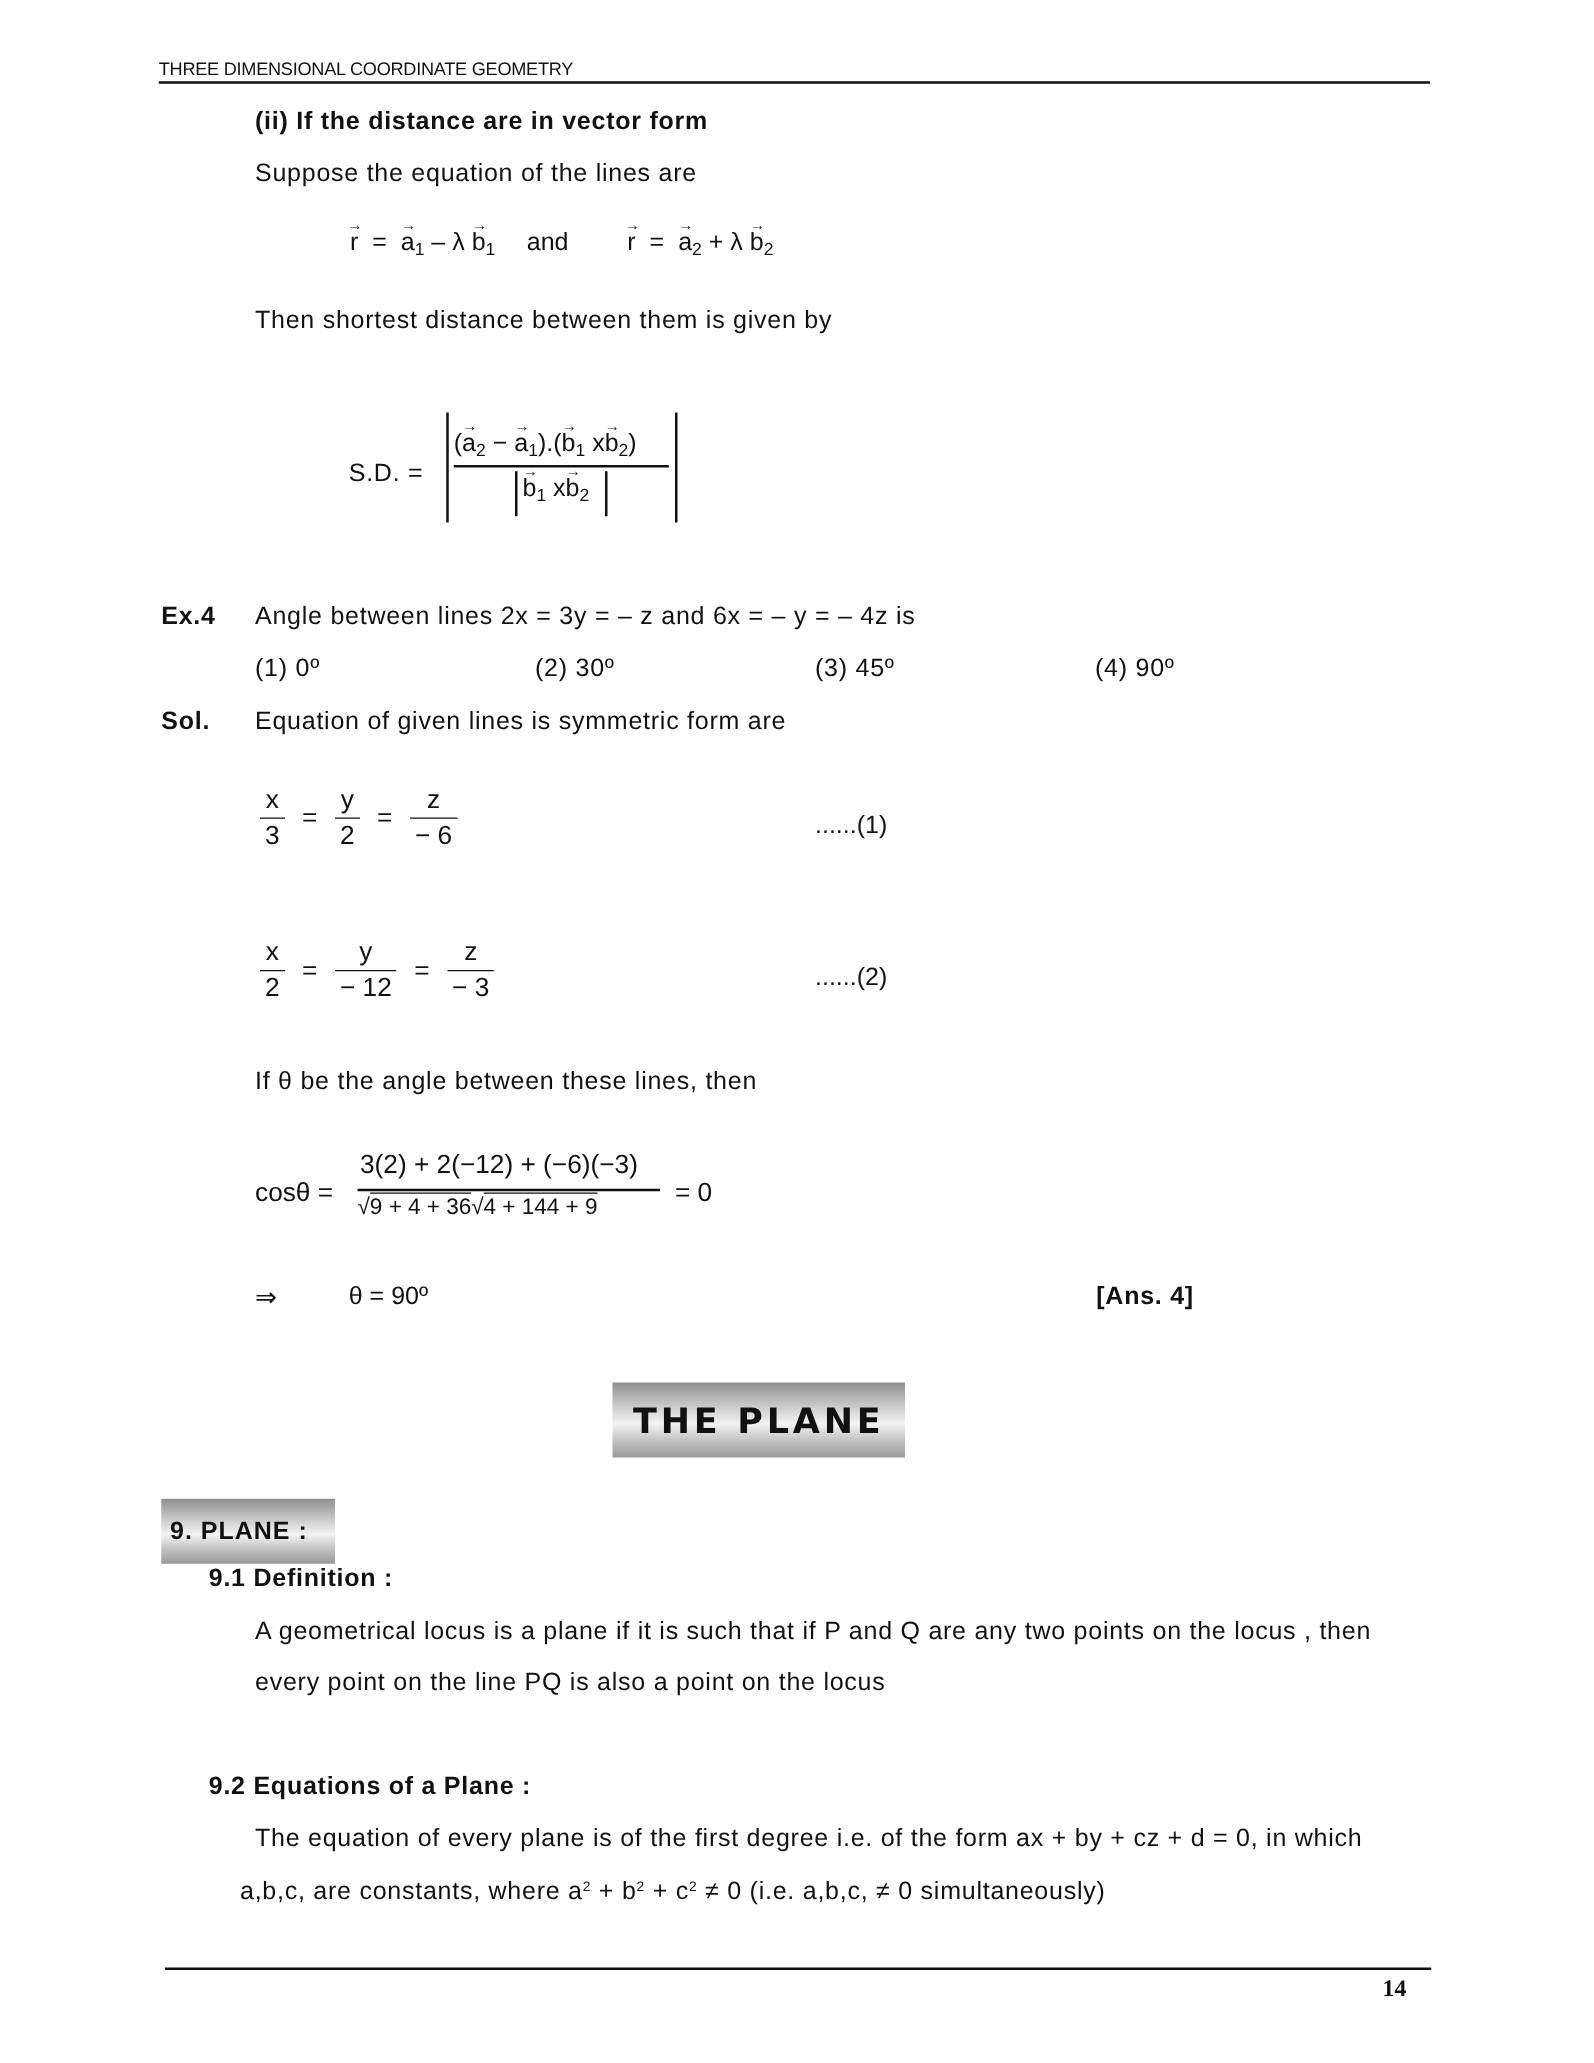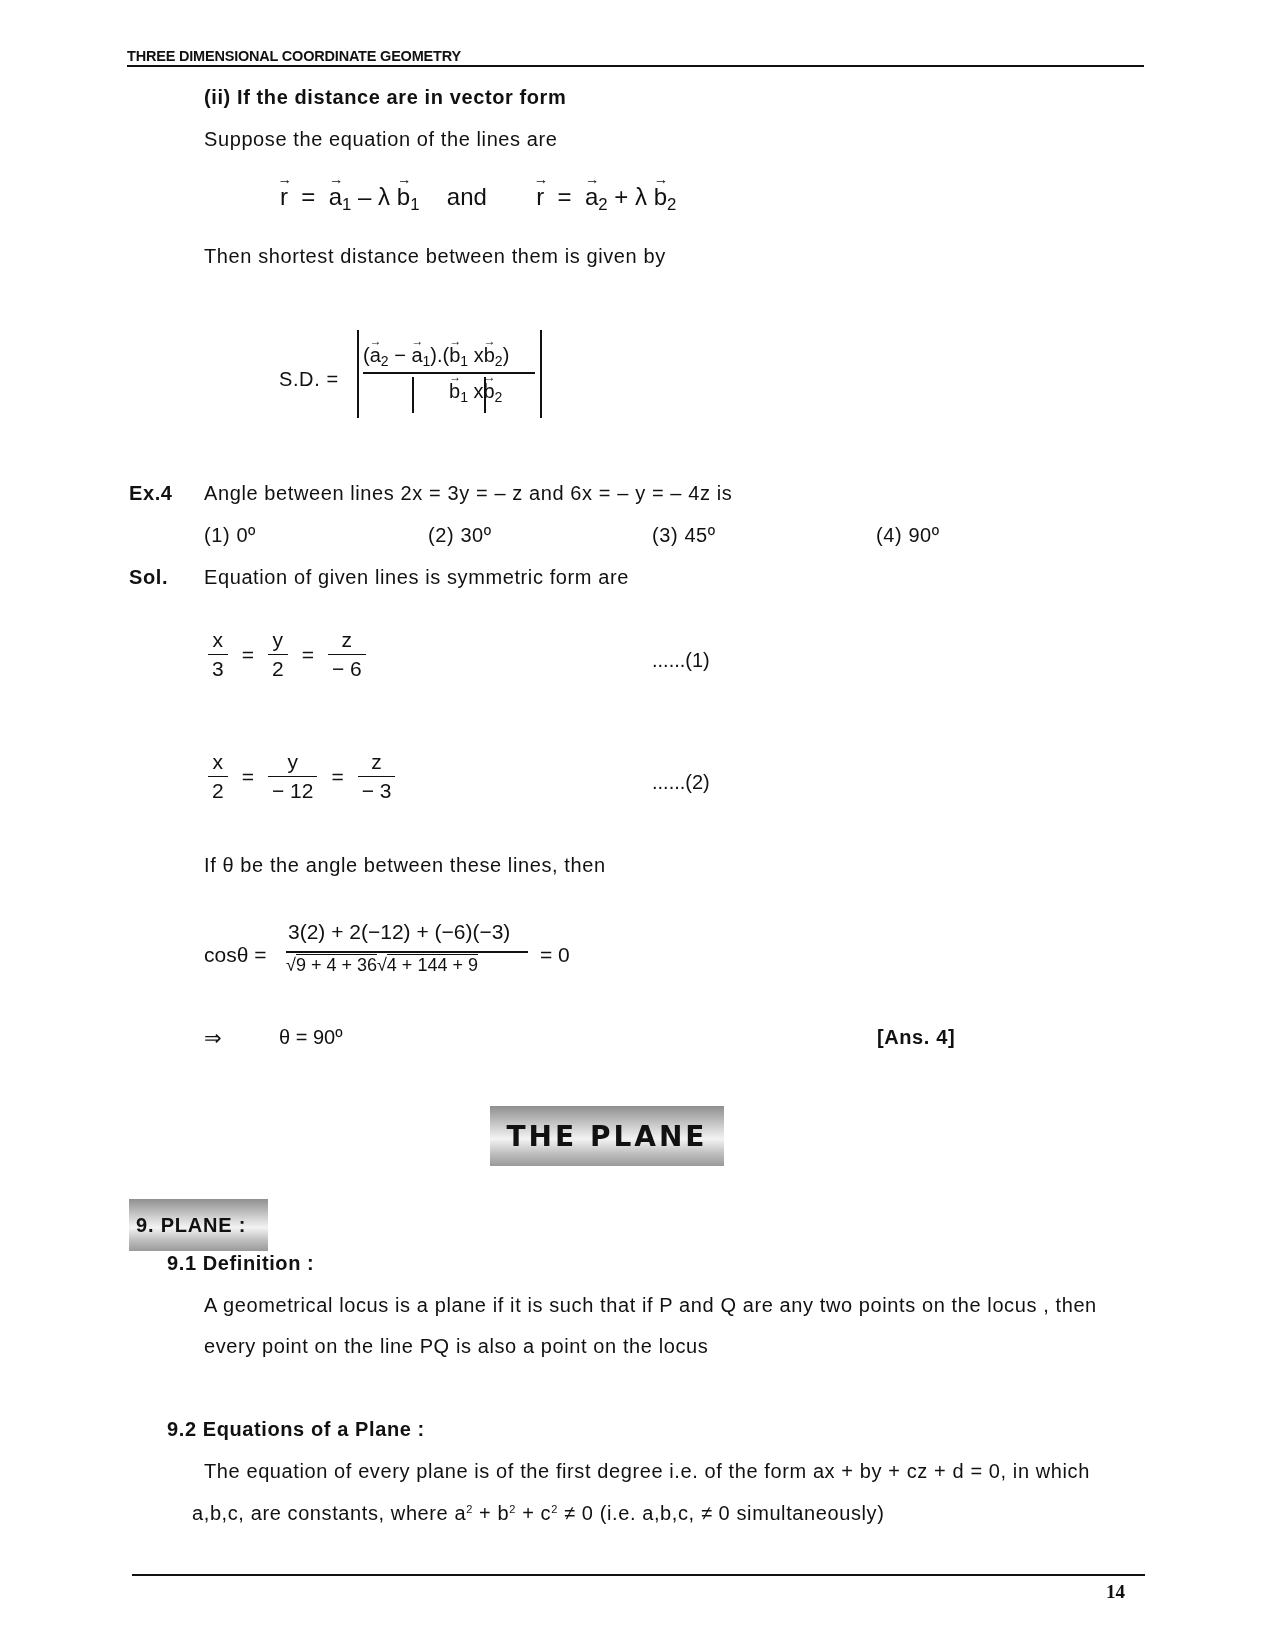--- a/index.html
+++ b/index.html
@@ -3,21 +3,21 @@
 <meta charset="utf-8">
 <style>
   html, body { margin: 0; padding: 0; background: #ffffff; }
   body { width: 1275px; height: 1650px; position: relative; overflow: hidden;
          font-family: "Liberation Sans", sans-serif; color: #111; }
   .abs { position: absolute; white-space: nowrap; }
   .txt { font-size: 20px; letter-spacing: 0.6px; }
   .bold { font-weight: bold; }
 
   .header-rule { position: absolute; left: 127px; top: 65px; width: 1017px; height: 2px; background: #111; }
-  .header-title { left: 127px; top: 48px; font-size: 14.5px; font-weight: bold; letter-spacing: -0.2px; }
+  .header-title { left: 127px; top: 48px; font-size: 14.5px; font-weight: normal; letter-spacing: -0.2px; }
 
   .footer-rule { position: absolute; left: 132px; top: 1574px; width: 1013px; height: 2px; background: #111; }
   .page-num { left: 1106px; top: 1581px; font-family: "Liberation Serif", serif; font-weight: bold; font-size: 19px; }
 
   
   .vec { position: relative; display: inline-block; }
   .vec::before { content: "\2192"; position: absolute; left: 50%; transform: translateX(-45%); top: -0.78em; font-size: 0.6em; line-height: 1; }
   sub { font-size: 0.7em; vertical-align: -0.3em; }
   sup { font-size: 0.55em; vertical-align: 0.6em; }
 
@@ -44,21 +44,21 @@
 </style>
 </head>
 <body>
 
 <div class="abs header-title">THREE DIMENSIONAL COORDINATE GEOMETRY</div>
 <div class="header-rule"></div>
 
 <div class="abs txt bold" style="left:204px;top:86px;">(ii) If the distance are in vector form</div>
 <div class="abs txt" style="left:204px;top:128px;">Suppose the equation of the lines are</div>
 
-<div class="abs" style="left:280px;top:183px;font-size:24px;">
+<div class="abs" style="left:280px;top:183px;font-size:20px;">
   <span class="vec">r</span>
   &nbsp;<span>=</span>&nbsp;
   <span class="vec">a</span><sub>1</sub>
   <span>– λ</span>
   <span class="vec">b</span><sub>1</sub>
   <span style="display:inline-block;width:14px;"></span>
   <span>and</span>
   <span style="display:inline-block;width:36px;"></span>
   <span class="vec">r</span>
   &nbsp;<span>=</span>&nbsp;
@@ -74,21 +74,21 @@
 <div class="absbar" style="left:540px;top:330px;height:88px;"></div>
 <div class="abs" style="left:363px;top:344px;font-size:20px;">
   <span>(</span><span class="vec">a</span><sub>2</sub>
   <span>−</span>
   <span class="vec">a</span><sub>1</sub><span>).(</span><span class="vec">b</span><sub>1</sub>
   <span>x</span><span class="vec">b</span><sub>2</sub><span>)</span>
 </div>
 <div class="abs" style="left:363px;top:372px;width:172px;height:1.5px;background:#111;"></div>
 <div class="absbar" style="left:412px;top:377px;height:36px;"></div>
 <div class="absbar" style="left:484px;top:377px;height:36px;"></div>
-<div class="abs" style="left:418px;top:380px;font-size:20px;margin-left:31px;">
+<div class="abs" style="left:418px;top:380px;font-size:20px;">
   <span class="vec">b</span><sub>1</sub>
   <span>x</span><span class="vec">b</span><sub>2</sub>
 </div>
 
 <div class="abs txt bold" style="left:129px;top:482px;">Ex.4</div>
 <div class="abs txt" style="left:204px;top:482px;">Angle between lines 2x = 3y = – z and 6x = – y = – 4z is</div>
 <div class="abs txt" style="left:204px;top:524px;">(1) 0º</div>
 <div class="abs txt" style="left:428px;top:524px;">(2) 30º</div>
 <div class="abs txt" style="left:652px;top:524px;">(3) 45º</div>
 <div class="abs txt" style="left:876px;top:524px;">(4) 90º</div>

